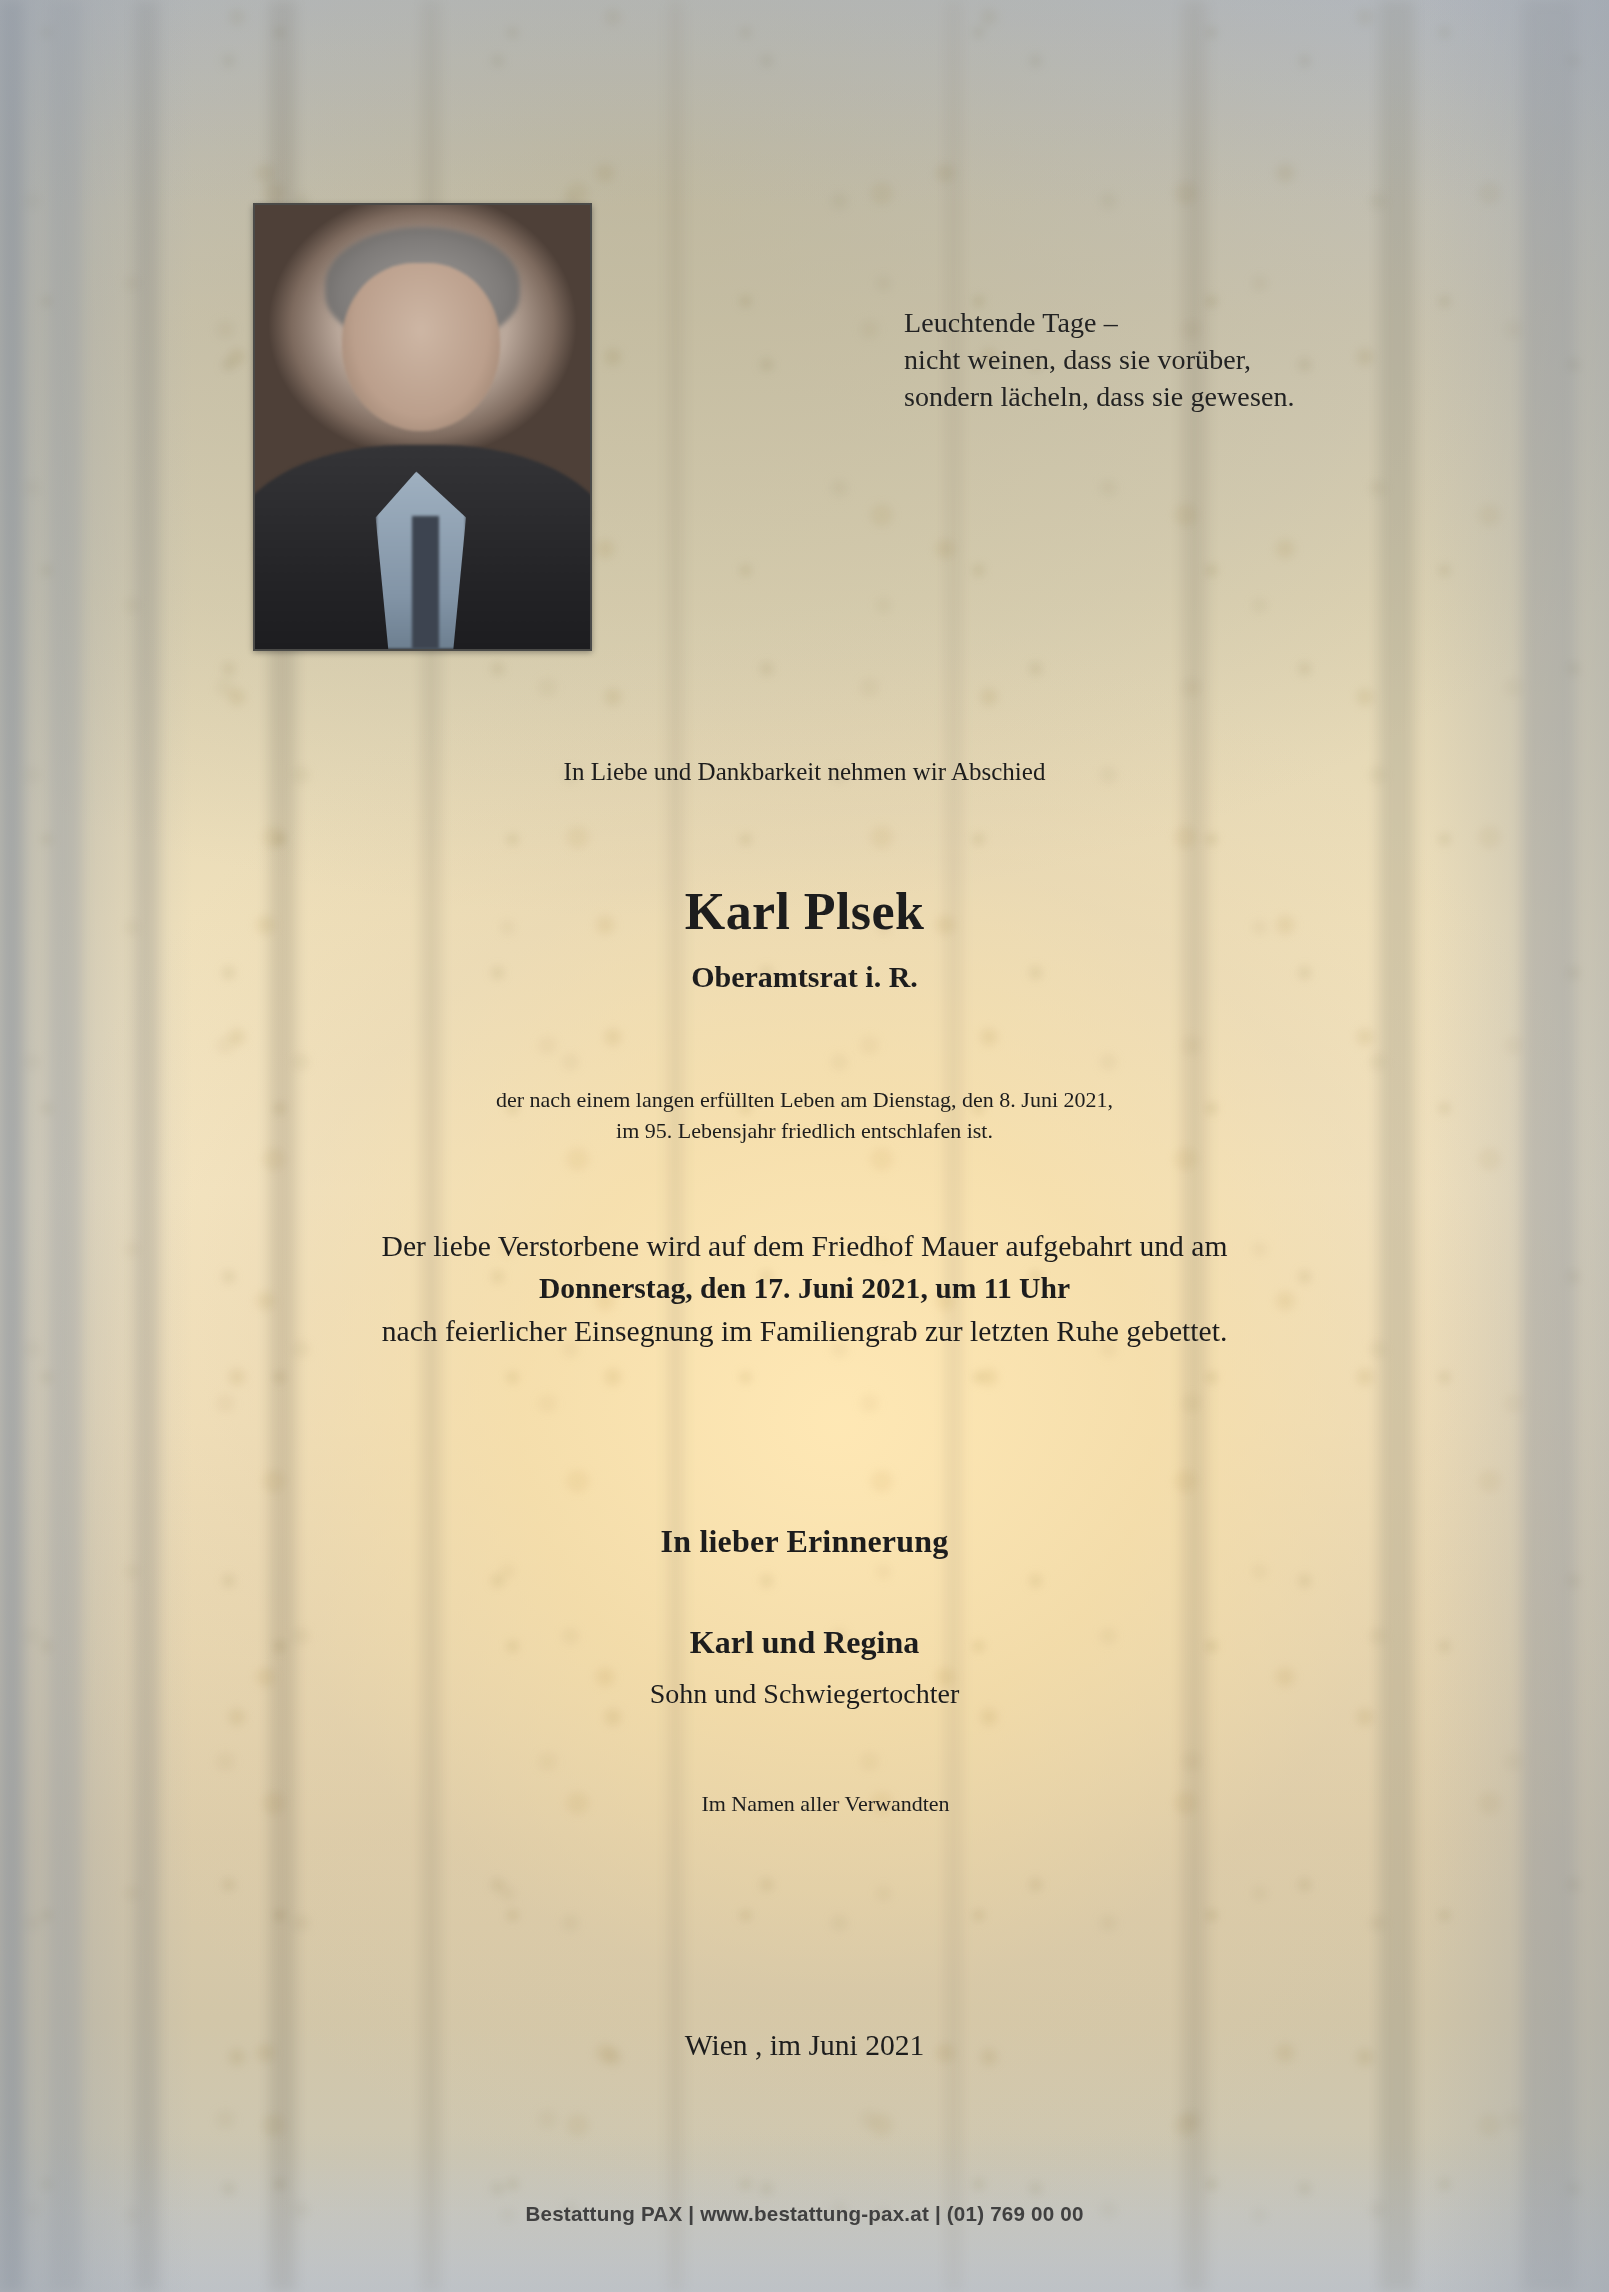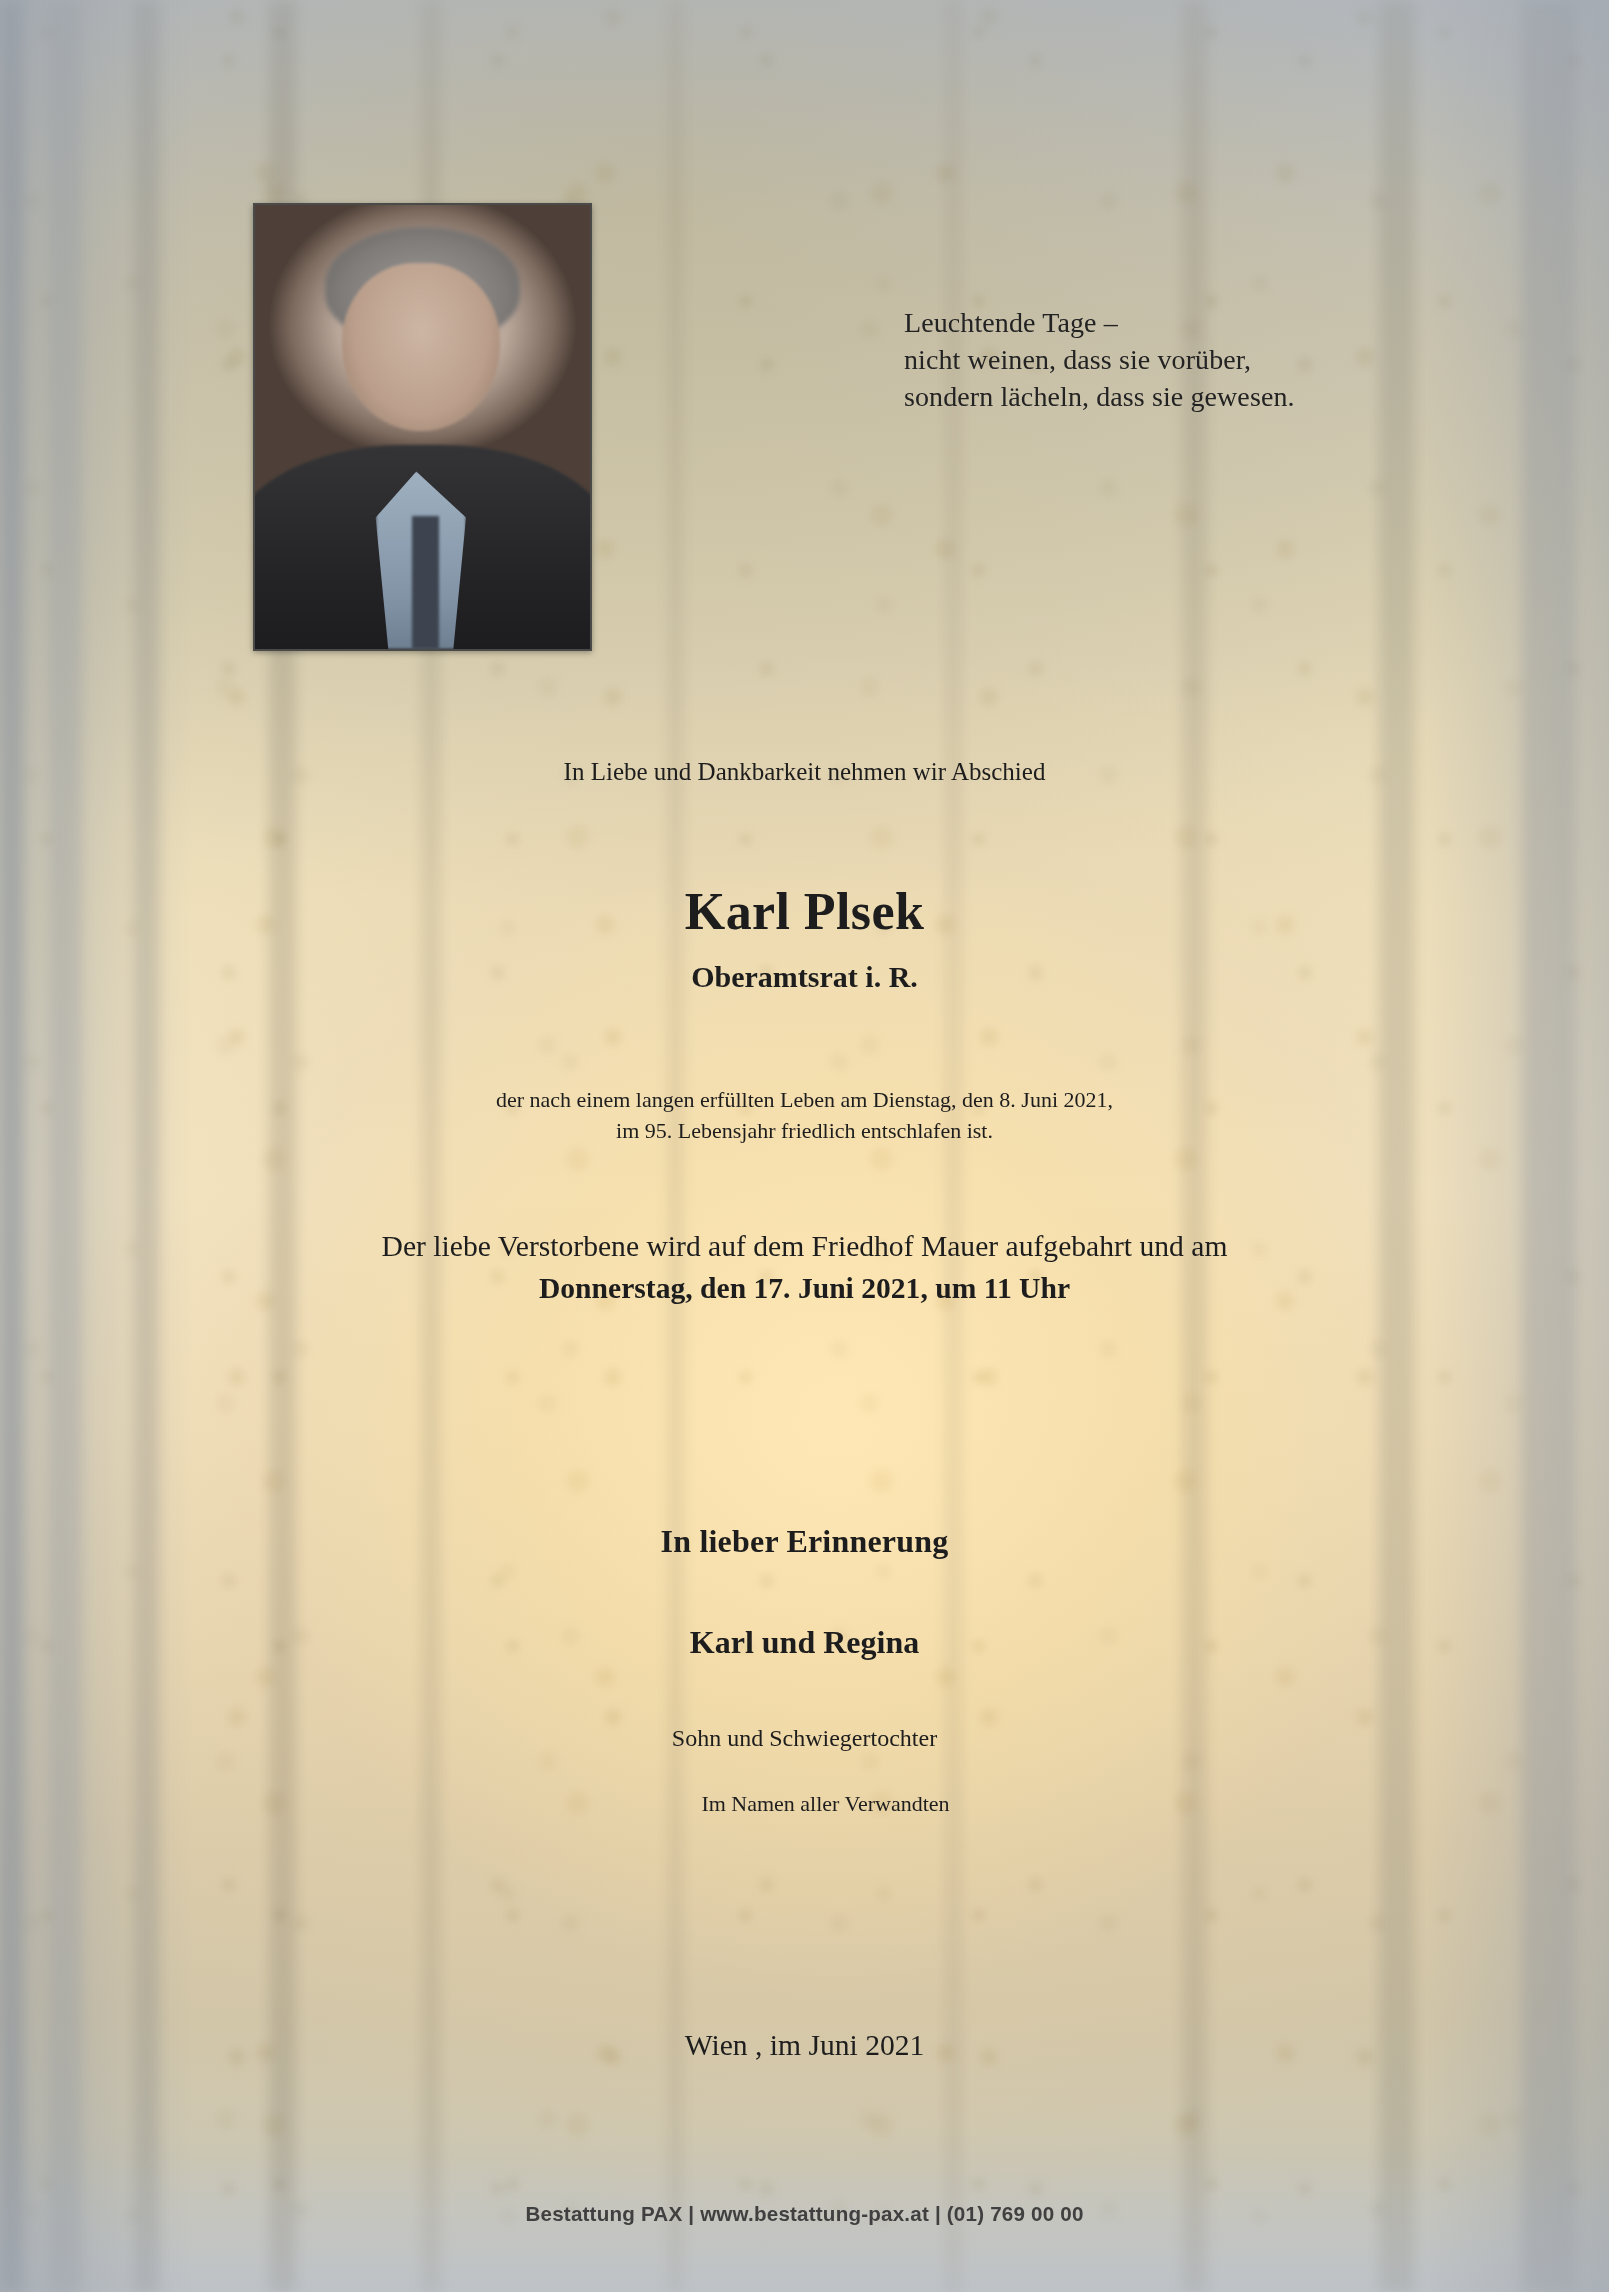--- a/index.html
+++ b/index.html
@@ -185,21 +185,21 @@
   .l-farewell { top: 755px; font-size: 25px; line-height: 1.38; }
   .l-name { top: 882px; font-size: 52px; font-weight: bold; letter-spacing: 0.4px; }
   .l-title { top: 960px; font-size: 30px; font-weight: bold; }
 
   .l-died { top: 1084px; font-size: 22px; line-height: 1.42; }
   .l-funeral { top: 1225px; font-size: 29.6px; line-height: 1.43; }
   .l-funeral .strong { font-weight: bold; }
 
   .l-memory { top: 1523px; font-size: 32px; font-weight: bold; letter-spacing: 0.2px; }
   .l-family { top: 1624px; font-size: 32px; font-weight: bold; }
-  .l-relation { top: 1678px; font-size: 24px; margin-top: 47px; }
+  .l-relation { top: 1678px; font-size: 28px; }
 
   .l-behalf { top: 1791px; font-size: 22px; padding-left: 21px; }
   .l-place { top: 2029px; font-size: 29.6px; }
 
   .footer {
     position: absolute;
     left: 0;
     top: 2202px;
     width: 100%;
     text-align: center;
@@ -245,20 +245,21 @@
     <div class="block l-title">Oberamtsrat i. R.</div>
 
     <div class="block l-died">
       <div>der nach einem langen erfüllten Leben am Dienstag, den 8. Juni 2021,</div>
       <div>im 95. Lebensjahr friedlich entschlafen ist.</div>
     </div>
 
     <div class="block l-funeral">
       <div>Der liebe Verstorbene wird auf dem Friedhof Mauer aufgebahrt und am</div>
       <div class="strong">Donnerstag, den 17. Juni 2021, um 11 Uhr</div>
+      <div>nach feierlicher Einsegnung im Familiengrab zur letzten Ruhe gebettet.</div>
     </div>
 
     <div class="block l-memory">In lieber Erinnerung</div>
     <div class="block l-family">Karl und Regina</div>
     <div class="block l-relation">Sohn und Schwiegertochter</div>
 
     <div class="block l-behalf">Im Namen aller Verwandten</div>
     <div class="block l-place">Wien , im Juni 2021</div>
 
     <div class="footer">Bestattung PAX | www.bestattung-pax.at | (01) 769 00 00</div>

